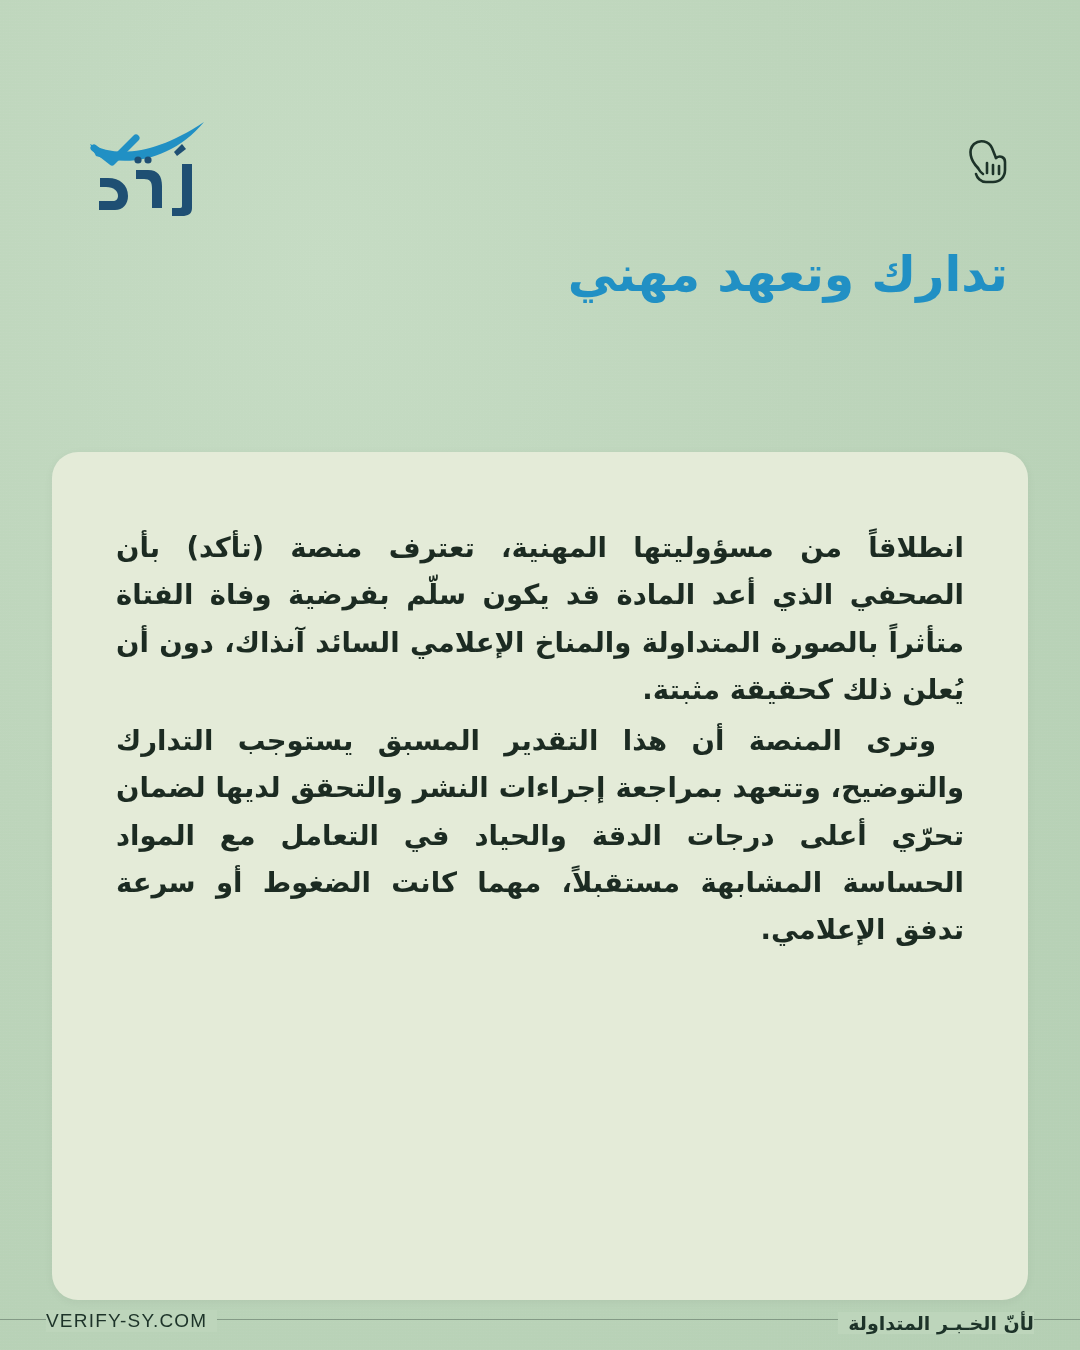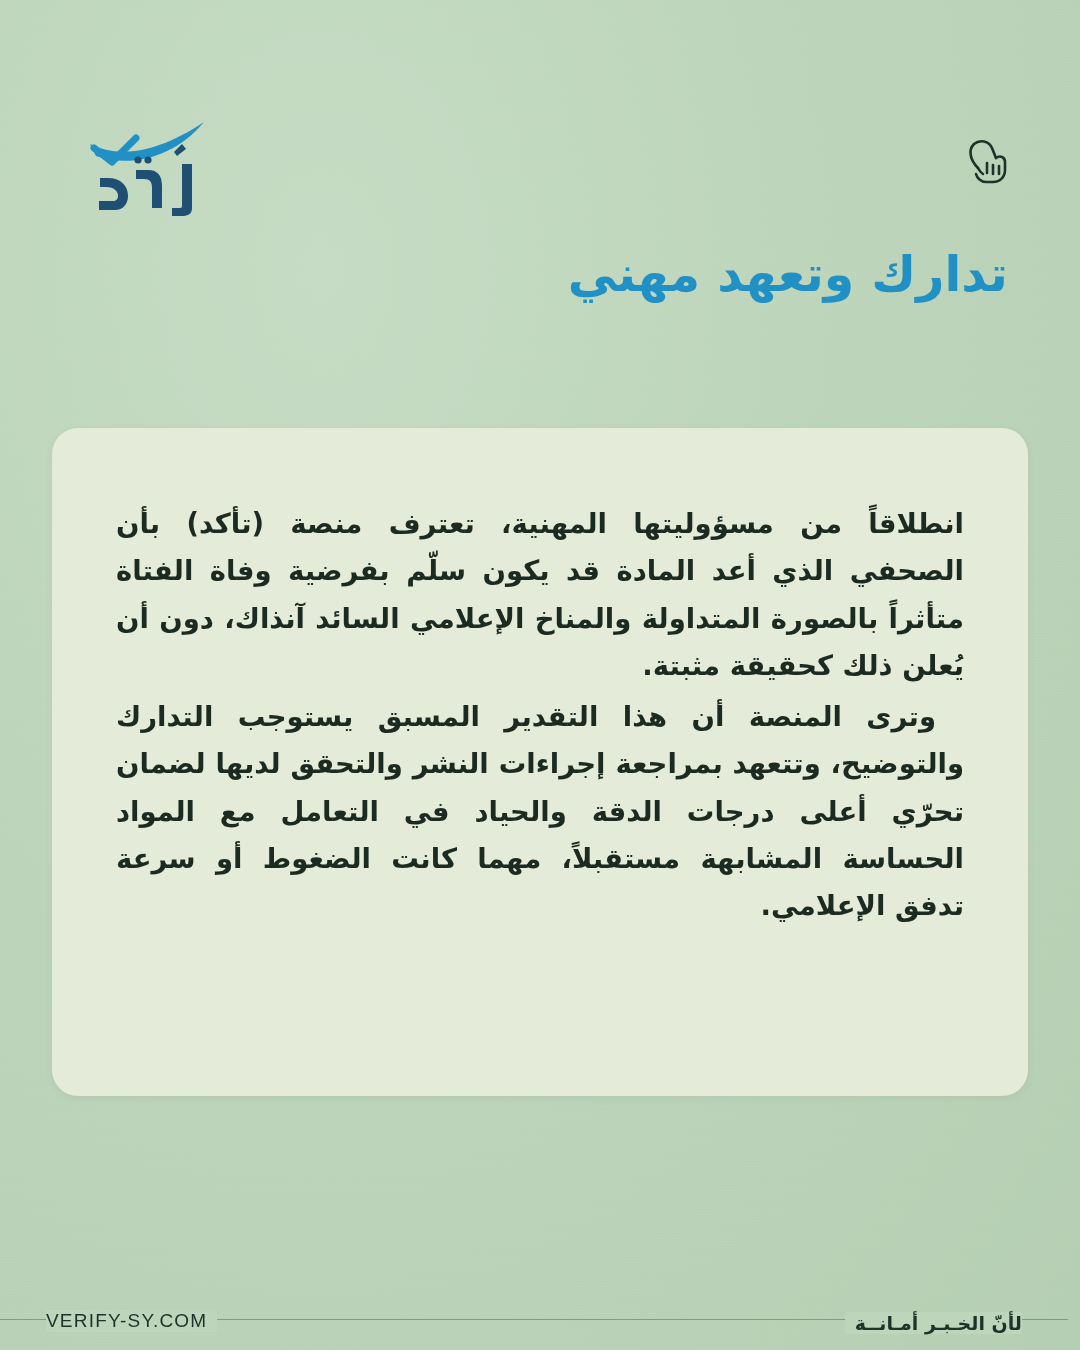--- a/index.html
+++ b/index.html
@@ -64,24 +64,24 @@
     font-weight: 700;
     color: #2190c4;
     letter-spacing: 0px;
     line-height: 1.2;
     direction: rtl;
   }
 
   
   .body-card {
     position: absolute;
-    top: 428px;
+    top: 452px;
     right: 52px;
     left: 52px;
-    height: 668px;
+    height: 848px;
     background: #e4ebd8;
     border-radius: 26px;
     box-shadow: 0 2px 10px rgba(0,0,0,0.05);
     padding: 72px 64px 40px 64px;
     direction: rtl;
   }
 
   .body-text {
     font-size: 27.5px;
     line-height: 1.72;
@@ -92,21 +92,21 @@
     direction: rtl;
   }
   .body-text p { margin-bottom: 4px; }
   .body-text p.indent { text-indent: 28px; }
   .body-text p:last-child { text-align-last: right; }
 
   
   .footer {
     position: absolute;
     left: 0;
-    right: 12px;
+    right: 0;
     bottom: 0;
     height: 76px;
   }
   .footer-line {
     position: absolute;
     left: 0;
     right: 0;
     bottom: 30px;
     height: 1px;
     background: linear-gradient(to right, rgba(30,50,40,0.35), rgba(30,50,40,0.35));
@@ -177,15 +177,15 @@
   <div class="body-card">
     <div class="body-text">
       <p>انطلاقاً من مسؤوليتها المهنية، تعترف منصة (تأكد) بأن الصحفي الذي أعد المادة قد يكون سلّم بفرضية وفاة الفتاة متأثراً بالصورة المتداولة والمناخ الإعلامي السائد آنذاك، دون أن يُعلن ذلك كحقيقة مثبتة.</p>
       <p class="indent">وترى المنصة أن هذا التقدير المسبق يستوجب التدارك والتوضيح، وتتعهد بمراجعة إجراءات النشر والتحقق لديها لضمان تحرّي أعلى درجات الدقة والحياد في التعامل مع المواد الحساسة المشابهة مستقبلاً، مهما كانت الضغوط أو سرعة تدفق الإعلامي.</p>
     </div>
   </div>
 
   <div class="footer">
     <div class="footer-line"></div>
     <div class="footer-url">VERIFY-SY.COM</div>
-    <div class="footer-slogan">لأنّ الخـبـر أمـانــة</div>
+    <div class="footer-slogan">لأنّ الخـبـر المتداولة</div>
   </div>
 </div>
 
 </body></html>

